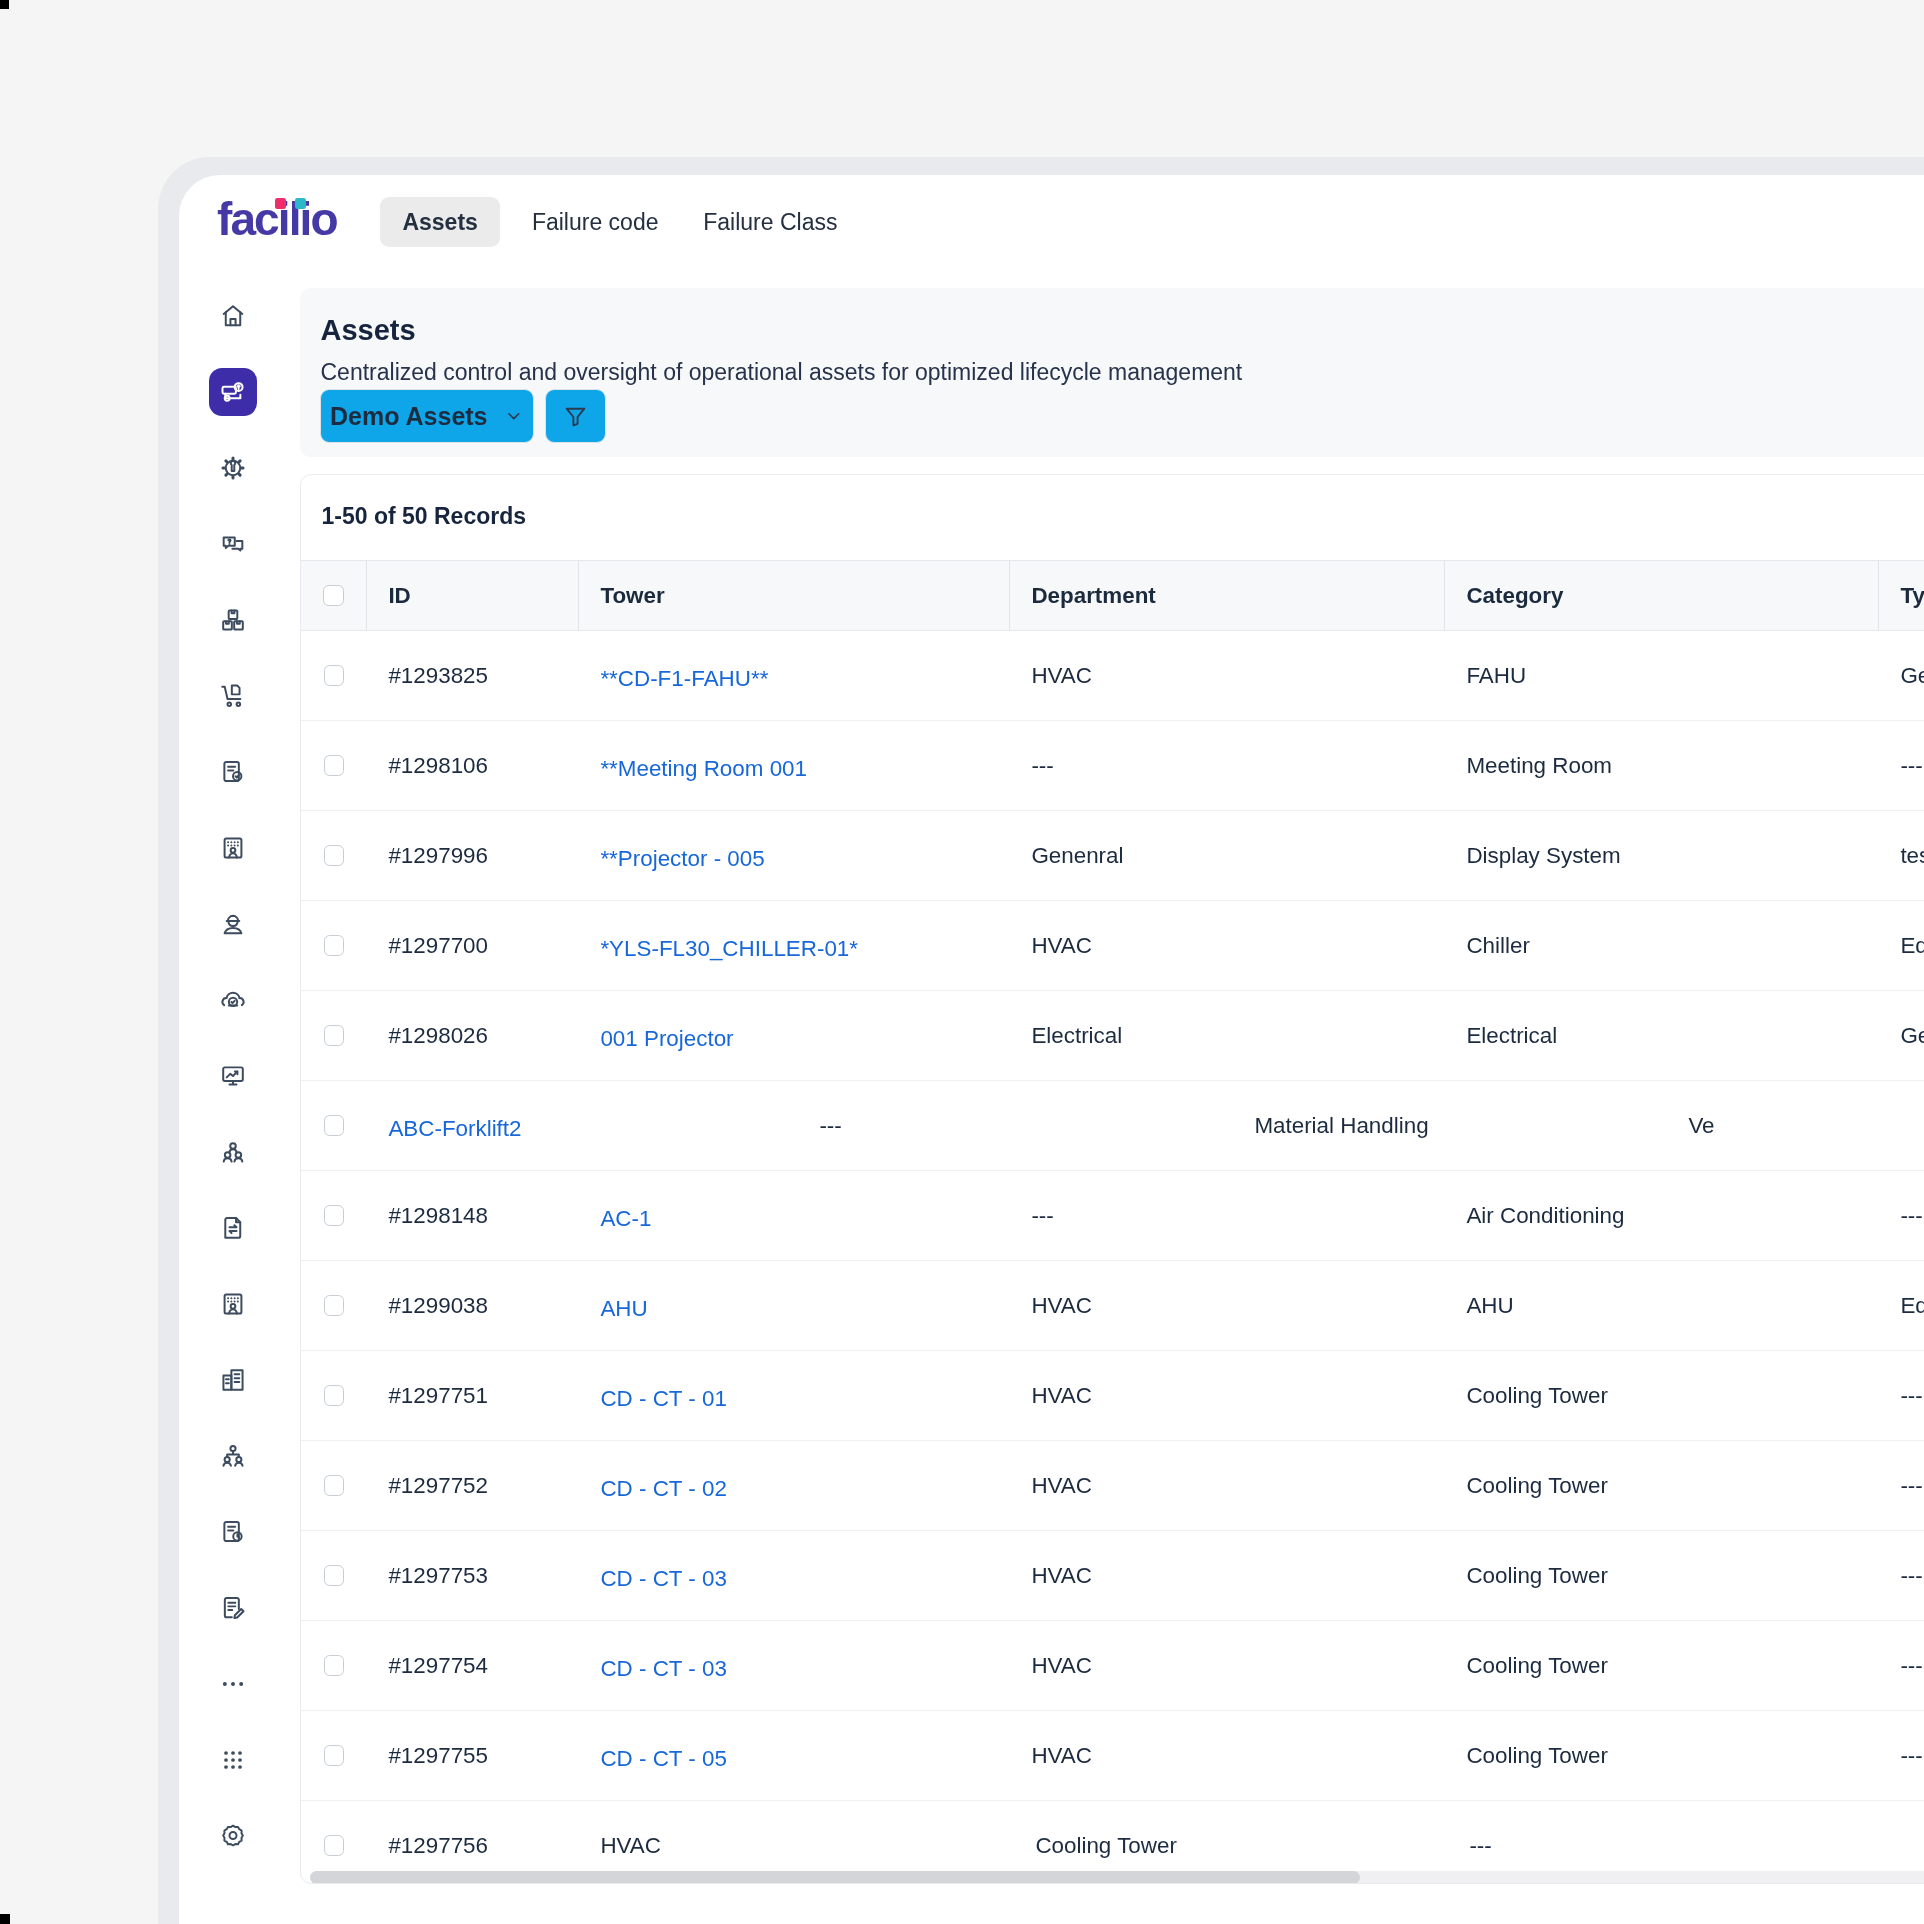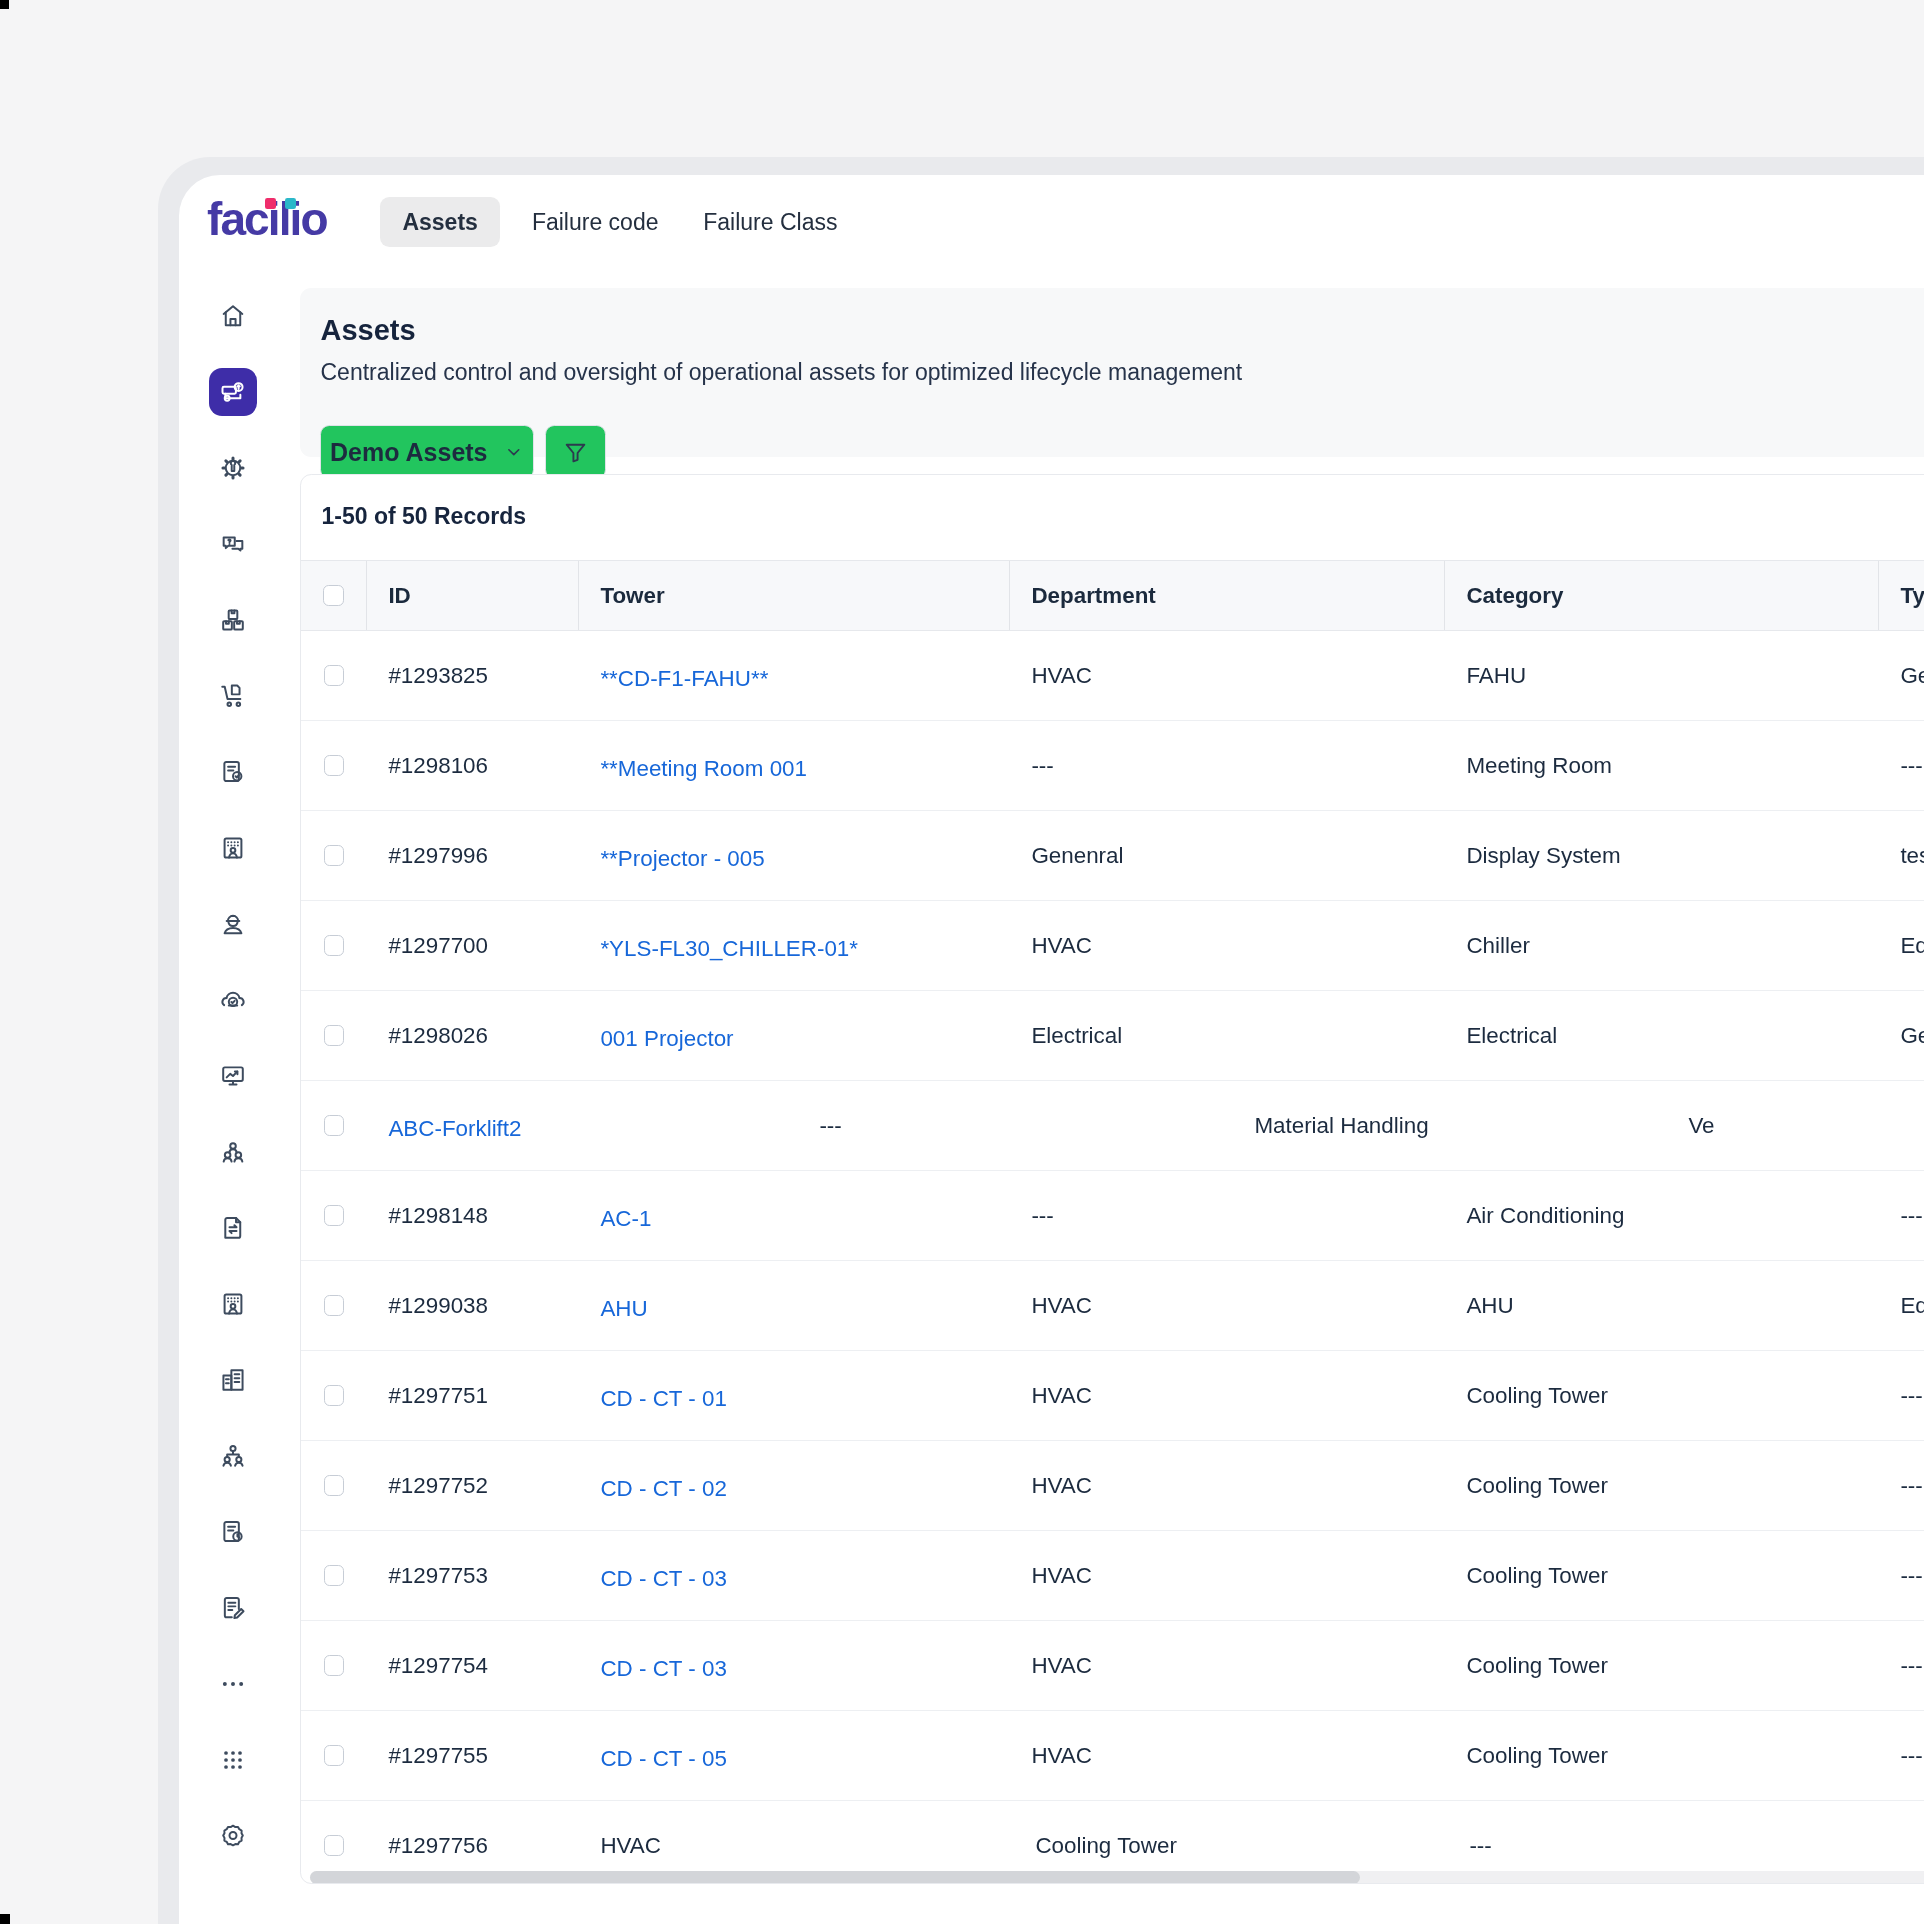--- a/index.html
+++ b/index.html
@@ -5,21 +5,21 @@
   * { margin:0; padding:0; box-sizing:border-box; }
   html,body { width:1924px; height:1924px; overflow:hidden; }
   body { position:relative; background:#f5f5f6; font-family:"Liberation Sans",sans-serif; color:#1c2b3f; }
   .corner-mark { position:absolute; background:#000; }
   #mark-tl { left:0; top:0; width:9.3px; height:9.3px; }
   #mark-bl { left:0; top:1914px; width:10.3px; height:10.3px; }
   .outer-ring { position:absolute; left:158px; top:157px; width:1864px; height:1864px; background:#e9eaed; border-radius:52px; }
   .card { position:absolute; left:179px; top:175px; width:1827px; height:1827px; background:#fff; border-radius:41px; }
 
   
-  .logo { position:absolute; left:28px; top:17px; font-size:46px; font-weight:700; letter-spacing:-1.9px; color:#453AA5; }
+  .logo { position:absolute; left:38px; top:17px; font-size:46px; font-weight:700; letter-spacing:-1.9px; color:#453AA5; }
   .logo .dot { position:absolute; width:11.2px; height:11.2px; border-radius:2.3px; }
   .logo .dot1 { left:58px; top:5.6px; }
   .logo .dot2 { left:78px; top:5.6px; }
 
   
   .tabs { position:absolute; left:201px; top:22.4px; display:flex; align-items:center; }
   .tab { font-size:23px; color:#242f3f; padding:11.2px 22.4px; border-radius:9.3px; white-space:nowrap; }
   .tab.active { background:#ebebec; font-weight:700; margin-right:9.3px; }
 
   
@@ -29,21 +29,21 @@
   .icn { width:28px; height:28px; stroke:#3d4b5e; fill:none; stroke-width:1.7; stroke-linecap:round; stroke-linejoin:round; }
   .side-item.active .icn { stroke:#fff; }
   .icn .fil { fill:#3d4b5e; stroke:none; }
 
   
   .main { position:absolute; left:121px; top:113px; width:1706px; }
   .head-panel { position:absolute; left:0; top:0; width:1706px; height:169px; background:#f7f8f9; border-radius:11.2px; padding:26px 20.5px; }
   .page-title { font-size:29px; font-weight:700; color:#16243d; }
   .page-sub { font-size:23px; color:#26334a; margin-top:12px; }
   .btn-row { position:absolute; left:19.6px; top:101px; display:flex; }
-  .btn { background:#22c55e; border:1.4px solid #dfe3e8; border-radius:9.3px; height:54px; display:flex; align-items:center; justify-content:center;margin-top:36px; }
+  .btn { background:#0ea5e9; border:1.4px solid #dfe3e8; border-radius:9.3px; height:54px; display:flex; align-items:center; justify-content:center; }
   .btn-demo { width:214px; }
   .btn-demo .lbl { font-size:25px; font-weight:700; color:#1d2b3f; }
   .btn-demo svg { width:19.6px; height:19.6px; margin-left:16px; stroke:#2c3a4e; fill:none; stroke-width:2; stroke-linecap:round; stroke-linejoin:round; }
   .btn-filter { width:61px; margin-left:11.2px; }
   .btn-filter svg { width:25px; height:25px; stroke:#2c3a4e; fill:none; stroke-width:1.8; stroke-linecap:round; stroke-linejoin:round; }
 
   .table-panel { position:absolute; left:0; top:186px; width:1706px; height:1410px; background:#fff; border:1.4px solid #e8eaee; border-radius:11.2px; overflow:hidden; }
   .records { position:absolute; left:20.5px; top:28px; font-size:23px; font-weight:700; color:#16243d; }
   .thead { position:absolute; left:0; top:85px; width:1706px; height:71px; background:#f7f8fa; border-top:0.9px solid #e6e8ec; border-bottom:0.9px solid #e6e8ec; display:flex; }
   .tbody { position:absolute; left:0; top:156px; width:1706px; }

